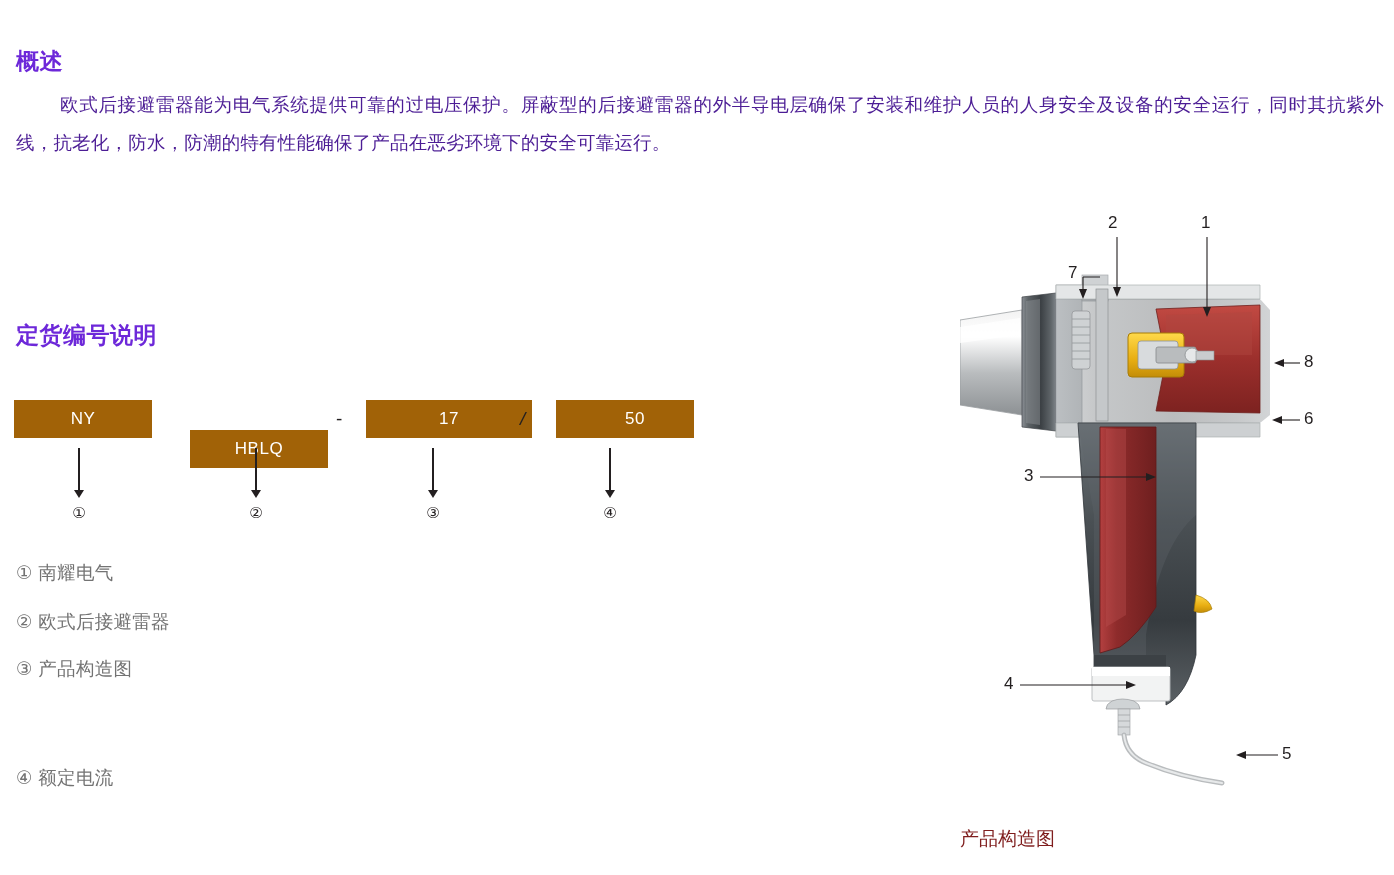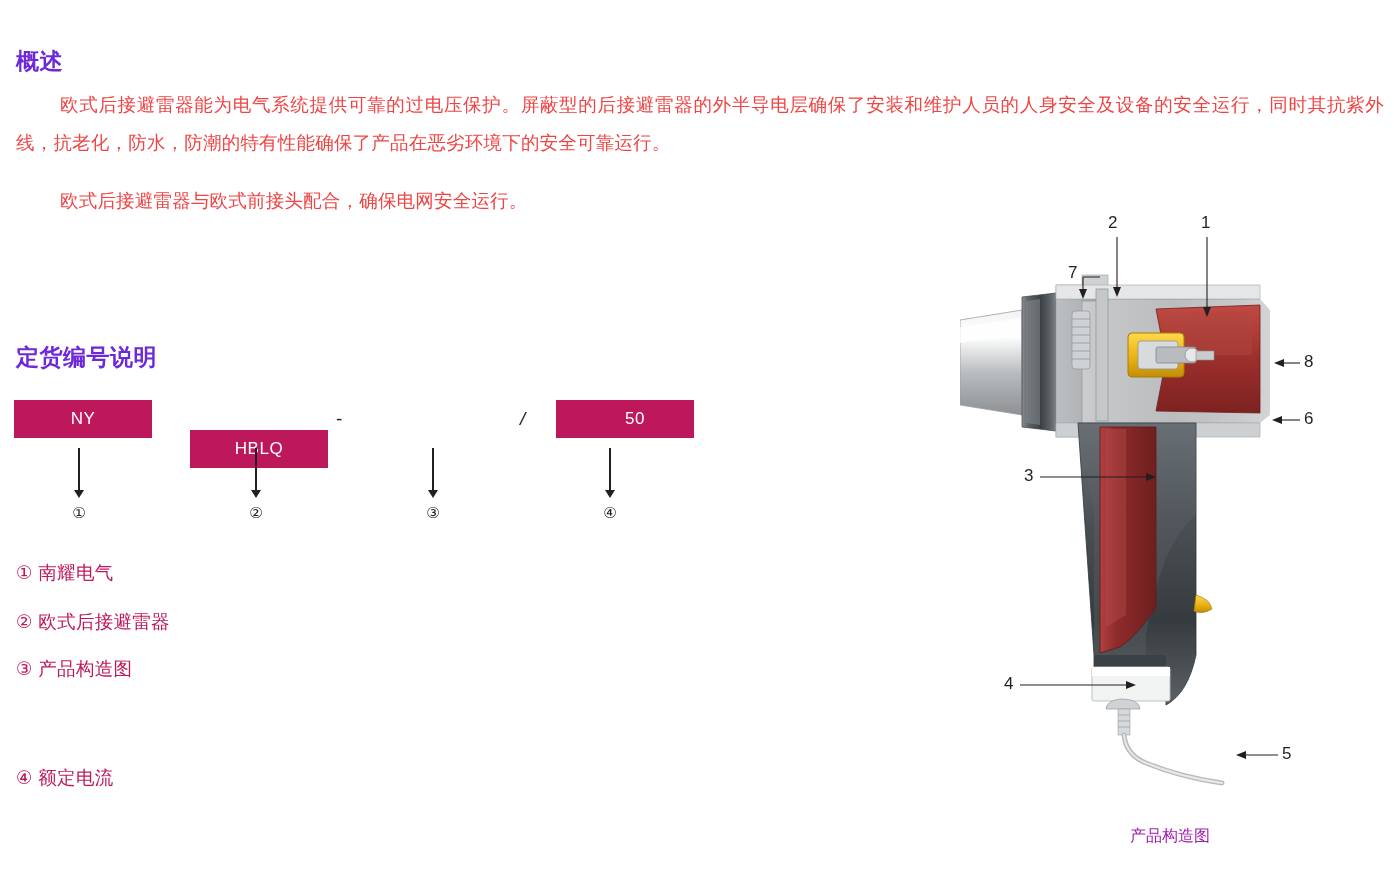--- a/index.html
+++ b/index.html
@@ -15,39 +15,39 @@
 
   
   .section-title {
     position: absolute;
     color: #6d28d9;
     font-weight: bold;
     font-size: 23px;
     letter-spacing: 0.5px;
   }
   #overview-title { left: 16px; top: 46px; }
-  #ordering-title { left: 16px; top: 342px; }
+  #ordering-title { left: 16px; top: 320px; }
 
   
   .body-text {
     position: absolute;
     font-size: 18.5px;
     line-height: 38px;
-    color: #ef4444;
+    color: #4c1d95;
     letter-spacing: 0.2px;
   }
   #para1 { left: 16px; top: 86px; width: 1368px; text-indent: 44px; text-align: justify; }
   #para2 { left: 16px; top: 182px; width: 1000px; text-indent: 44px; }
 
   
   .code-row { position: absolute; left: 14px; top: 400px; width: 700px; height: 38px; }
   .code-box {
     position: absolute;
     height: 38px;
-    background: #be185d;
+    background: #a16207;
     color: #ffffff;
     font-size: 17px;
     display: flex;
     align-items: center;
     justify-content: center;
     letter-spacing: 0.5px;
   }
   #box-ny   { left: 0px;   width: 138px; }
   #box-hblq { left: 176px; width: 138px; margin-top: 30px; }
   #box-17   { left: 352px; width: 166px; }
@@ -94,63 +94,63 @@
   #arrow-1 { left: 70px;  top: 448px; }
   #arrow-2 { left: 247px; top: 448px; }
   #arrow-3 { left: 424px; top: 448px; }
   #arrow-4 { left: 601px; top: 448px; }
 
   
   .legend-item {
     position: absolute;
     left: 16px;
     font-size: 18.5px;
-    color: #be185d;
+    color: #737373;
     letter-spacing: 0.3px;
     white-space: nowrap;
   }
   #legend-1 { top: 560px; }
   #legend-2 { top: 609px; }
   #legend-3 { top: 656px; }
   #legend-4 { top: 738px; margin-top: 27px; }
 
   
   #figure { position: absolute; left: 960px; top: 215px; width: 420px; height: 640px; }
   #figure-caption {
     position: absolute;
     left: 960px;
     top: 826px;
     width: 420px;
-    text-align: center;
-    font-size: 16px;
-    color: #a21caf;
+    text-align: left;
+    font-size: 19px;
+    color: #7f1d1d;
   }
   .fig-label {
     position: absolute;
     font-size: 17px;
     color: #231f20;
   }
   svg { display: block; }
 </style>
 </head>
 <body>
 
 <div class="page">
 
   <div class="section-title" id="overview-title">概述</div>
 
   <div class="body-text" id="para1">欧式后接避雷器能为电气系统提供可靠的过电压保护。屏蔽型的后接避雷器的外半导电层确保了安装和维护人员的人身安全及设备的安全运行，同时其抗紫外线，抗老化，防水，防潮的特有性能确保了产品在恶劣环境下的安全可靠运行。</div>
 
-  <div class="body-text" id="para2">欧式后接避雷器与欧式前接头配合，确保电网安全运行。</div>
 
   <div class="section-title" id="ordering-title">定货编号说明</div>
 
   <div class="code-row">
     <div class="code-box" id="box-ny">NY</div>
     <div class="code-box" id="box-hblq">HBLQ</div>
+    <div class="code-box" id="box-17">17</div>
     <div class="code-box" id="box-50">50</div>
   </div>
 
   <div class="sep" id="sep-dash">-</div>
   <div class="sep" id="sep-slash">/</div>
 
   <div class="arrow-col" id="arrow-1">
     <div class="arrow-line"></div>
     <div class="arrow-head"></div>
     <div class="circ-num">①</div>

